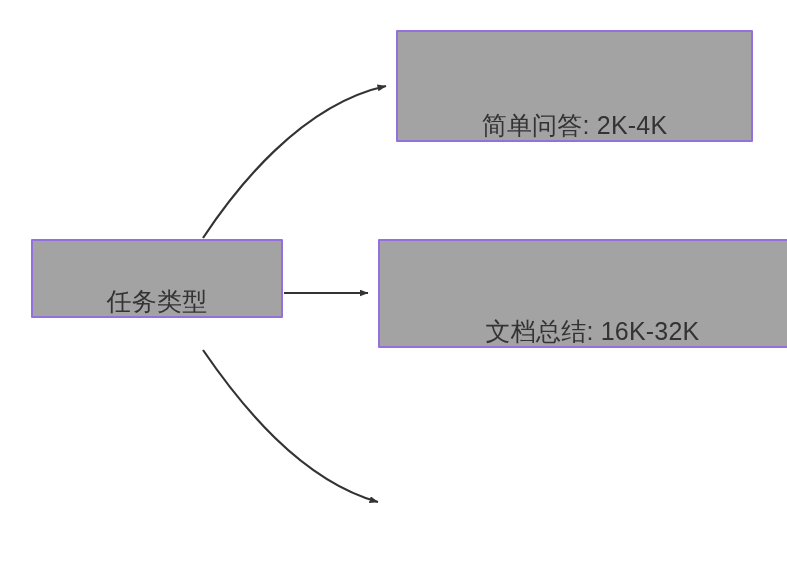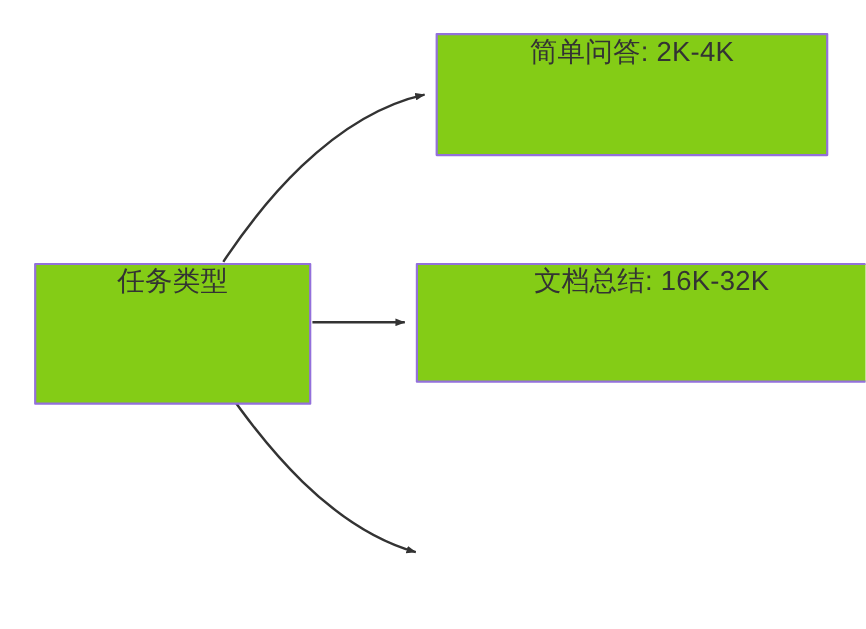--- a/index.html
+++ b/index.html
@@ -22,40 +22,40 @@
     position: absolute;
     left: 0;
     top: 0;
     width: 787px;
     height: 572px;
     pointer-events: none;
   }
   .node {
     position: absolute;
     box-sizing: border-box;
-    background: #84cc16;
+    background: #a3a3a3;
     border: 2px solid #9370db;
     border-radius: 1px;
     display: flex;
-    align-items: flex-start;
+    align-items: flex-end;
     justify-content: center;
     text-align: center;
   }
   .node-label {
     color: #333333;
     font-size: 25px;
     line-height: 1.2;
     letter-spacing: 0.2px;
     white-space: nowrap;
   }
   #node-source {
     left: 31px;
     top: 239px;
     width: 252px;
-    height: 129px;
+    height: 79px;
   }
   #node-simple-qa {
     left: 396px;
     top: 30px;
     width: 357px;
     height: 112px;
   }
   #node-doc-summary {
     left: 378px;
     top: 239px;

